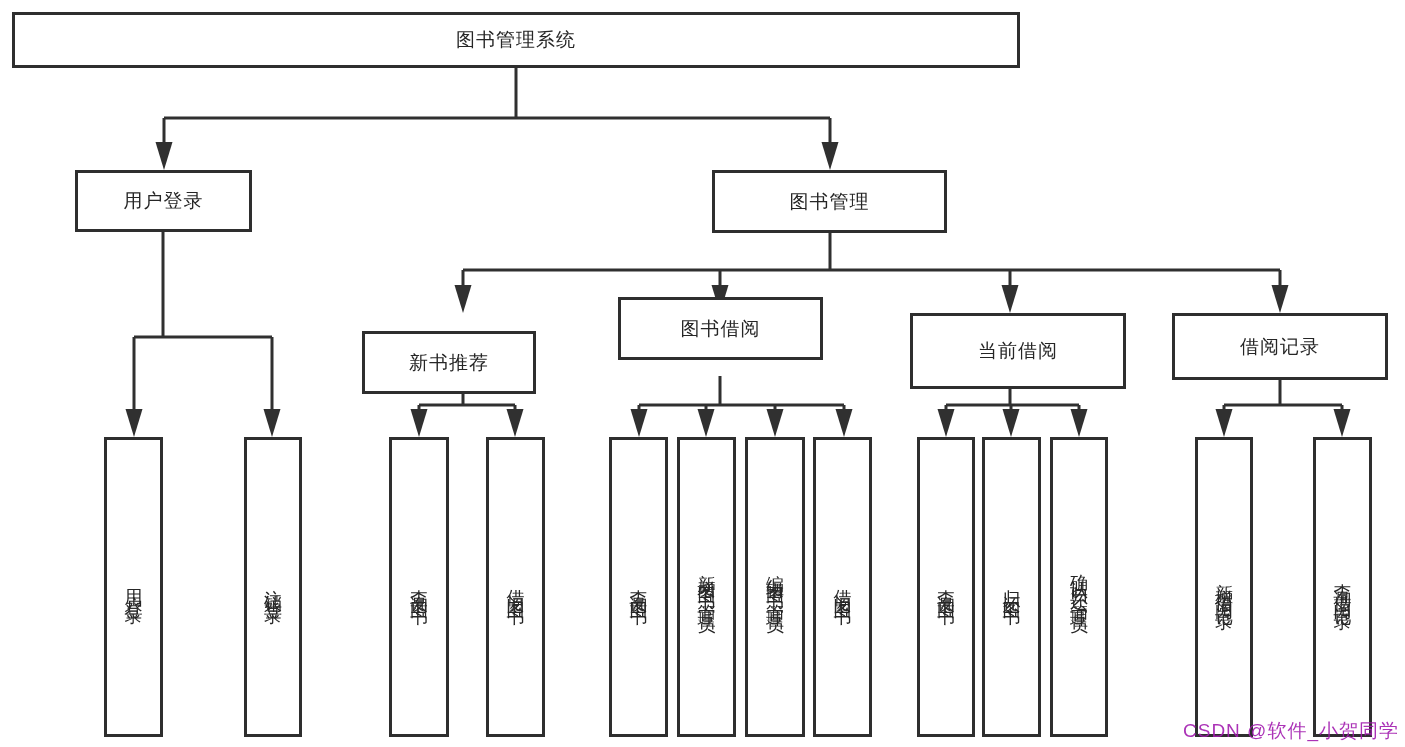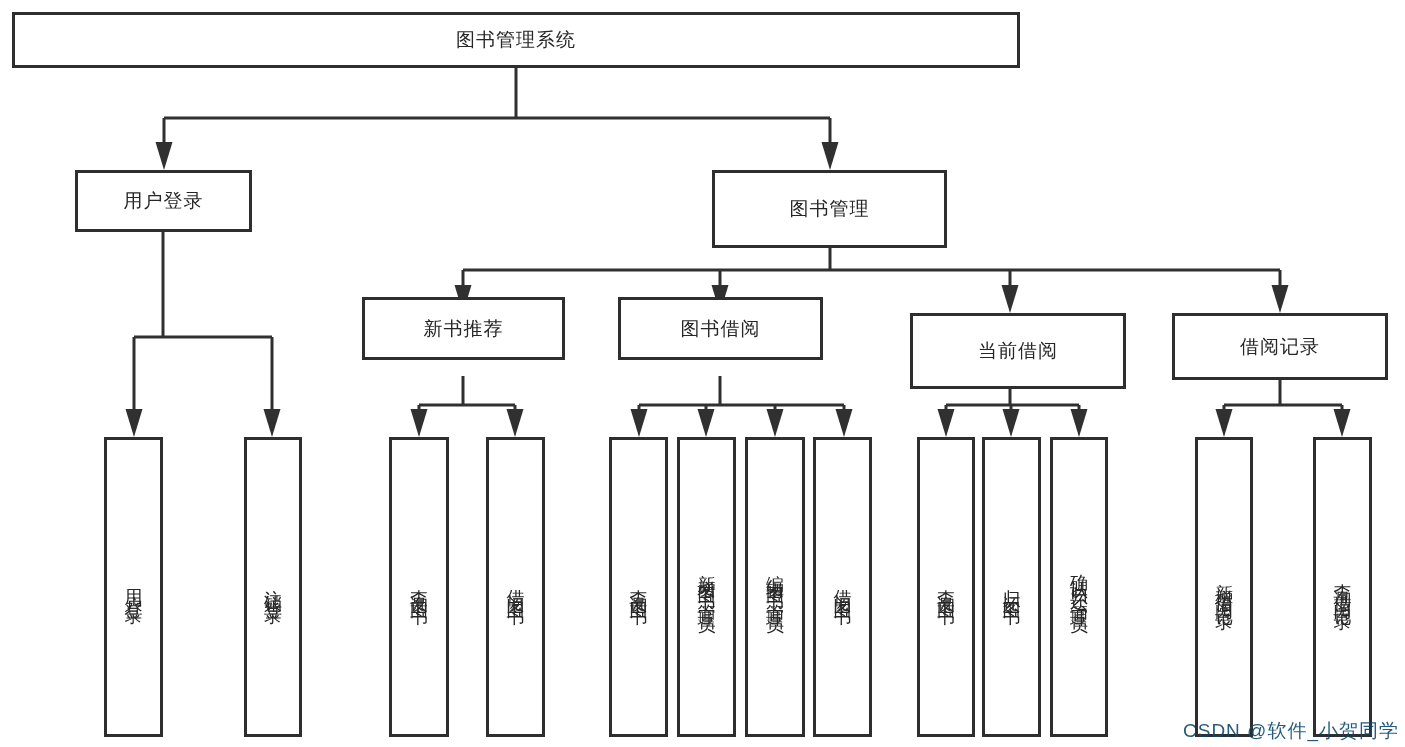--- a/index.html
+++ b/index.html
@@ -27,22 +27,22 @@
     writing-mode:vertical-rl;
     text-orientation:mixed;
     font-size:18px;
     letter-spacing:6px;
     line-height:1;
     padding:10px 0;
   }
   
   .b-root {left:12px;  top:12px;  width:1008px; height:56px;}
   .b-l2-0 {left:75px;  top:170px; width:177px;  height:62px;}
-  .b-l2-1 {left:712px; top:170px; width:235px;  height:78px;}
-  .b-l3-0 {left:362px; top:297px; width:203px;  height:63px;font-family:Liberation Serif, serif;}
+  .b-l2-1 {left:712px; top:170px; width:235px;  height:63px;}
+  .b-l3-0 {left:362px; top:331px; width:174px;  height:63px;font-family:Liberation Serif, serif;}
   .b-l3-1 {left:618px; top:297px; width:205px;  height:63px;}
   .b-l3-2 {left:910px; top:313px; width:216px;  height:76px;font-family:Liberation Mono, monospace;}
   .b-l3-3 {left:1172px;top:313px; width:216px;  height:67px;}
   
   .leaf{top:437px;height:300px;}
   .b-lf-0 {left:104px;  width:59px;}
   .b-lf-1 {left:244px;  width:58px;}
   .b-lf-2 {left:389px;  width:60px;}
   .b-lf-3 {left:486px;  width:59px;}
   .b-lf-4 {left:609px;  width:59px;}
@@ -51,21 +51,21 @@
   .b-lf-7 {left:813px;  width:59px;}
   .b-lf-8 {left:917px;  width:58px;}
   .b-lf-9 {left:982px;  width:59px;}
   .b-lf-10{left:1050px; width:58px;}
   .b-lf-11{left:1195px; width:58px;}
   .b-lf-12{left:1313px; width:59px;}
   .watermark{
     position:absolute;
     left:1183px;top:718px;
     font-size:19px;
-    color:#0c4a6e;
+    color:#a21caf;
     opacity:0.9;
     letter-spacing:1px;
     white-space:nowrap;
   }
 </style>
 </head>
 <body>
 
 <div class="canvas">
 

